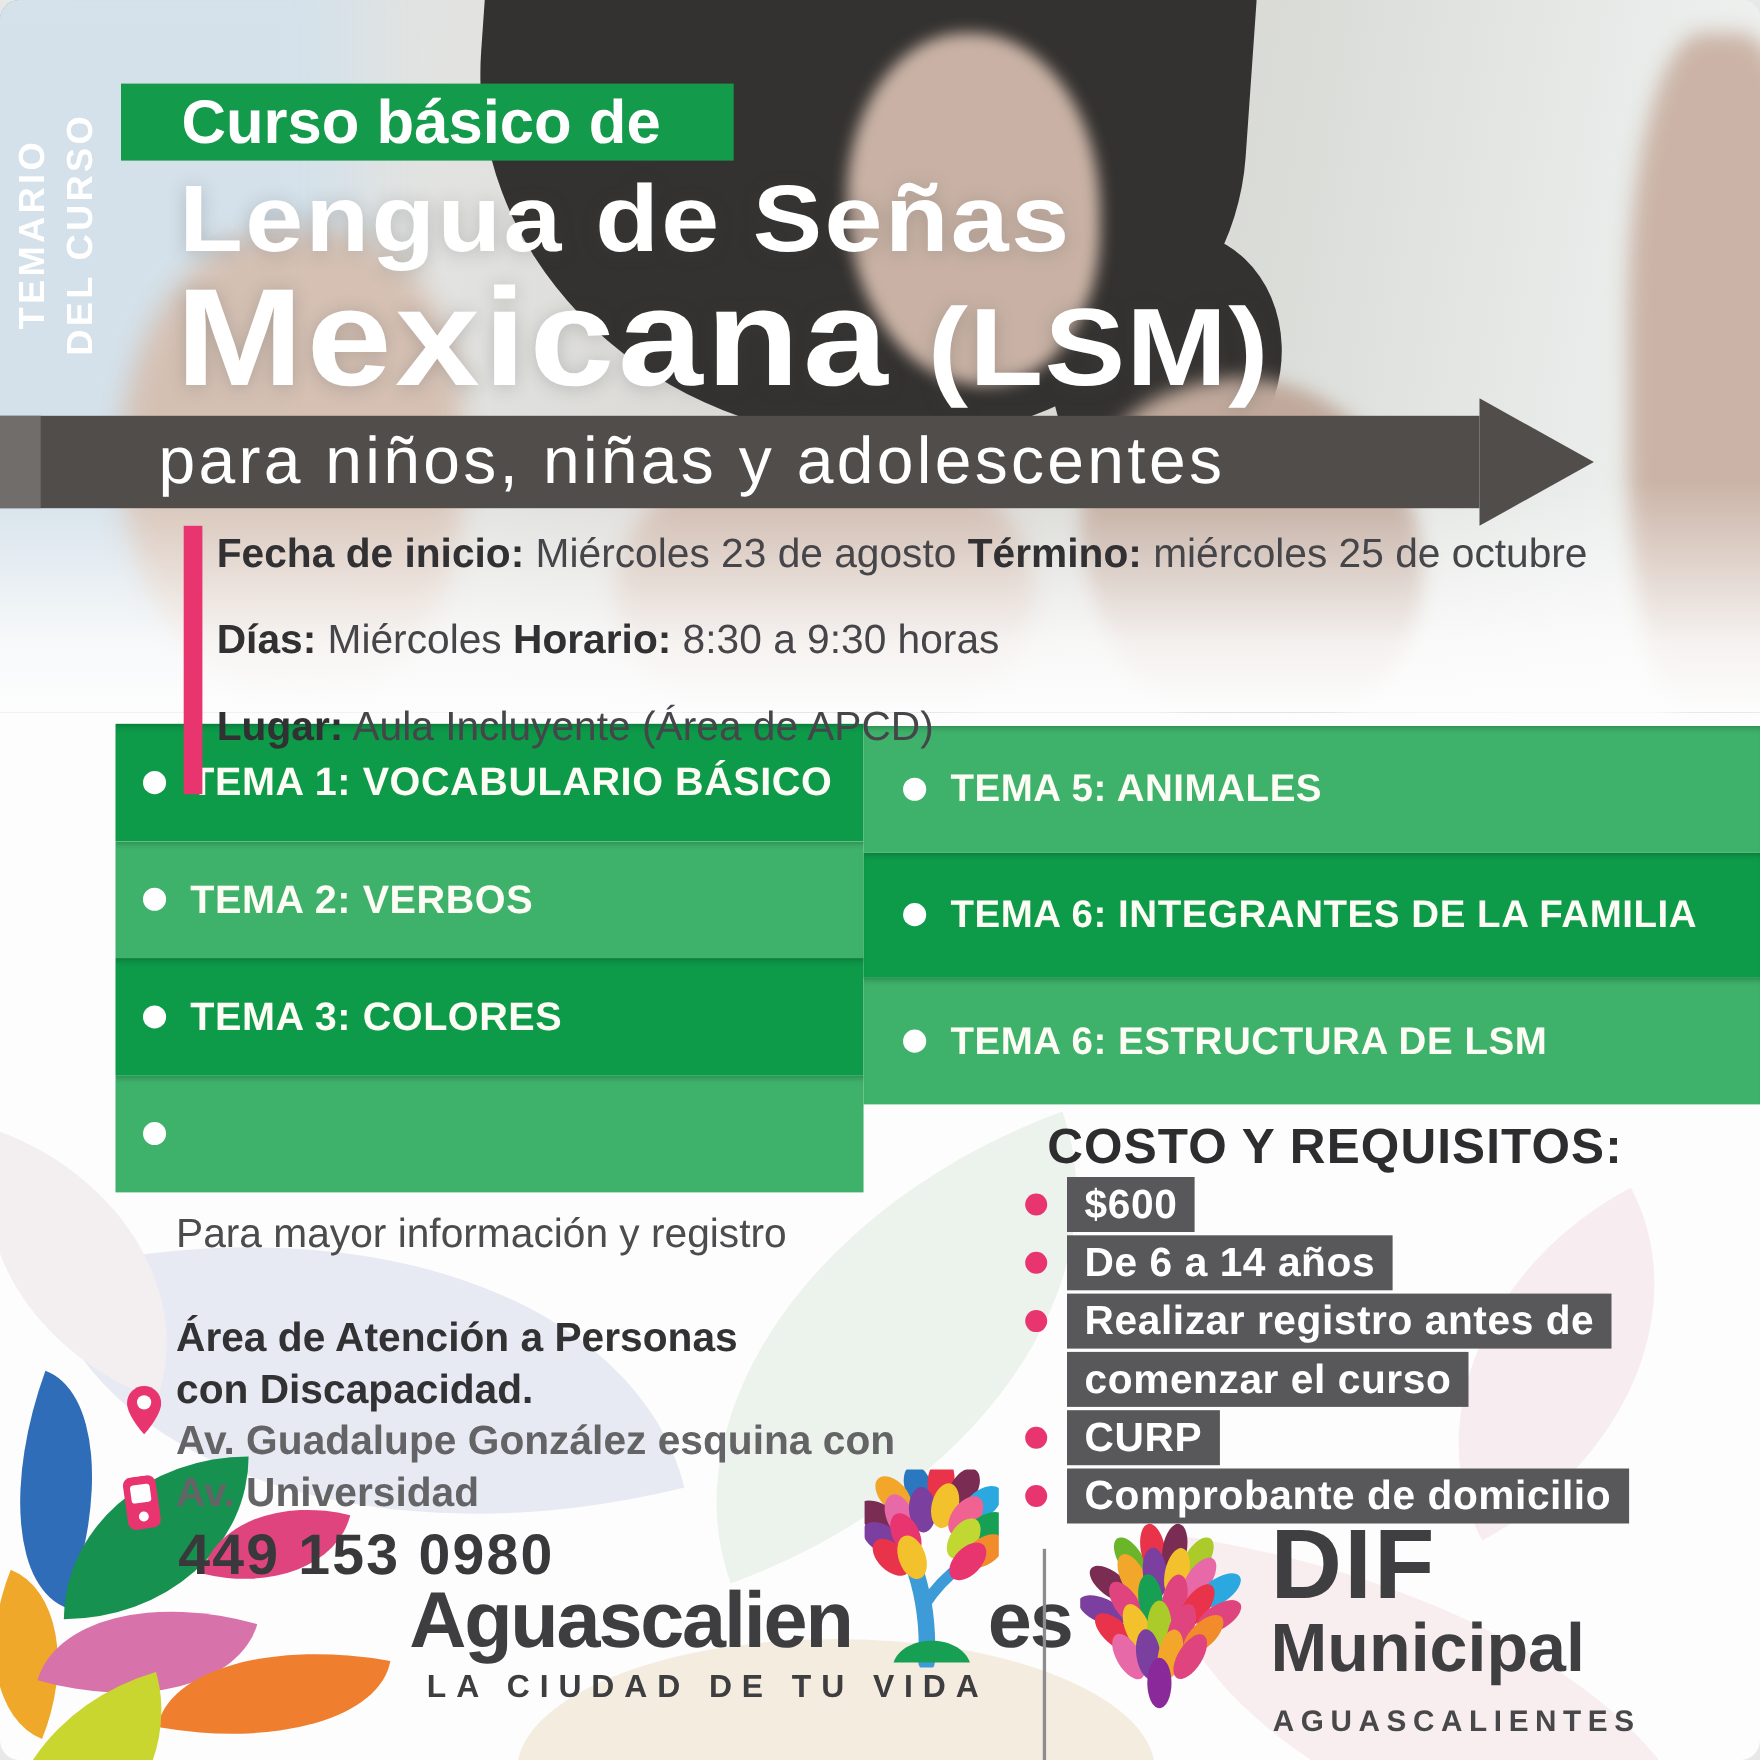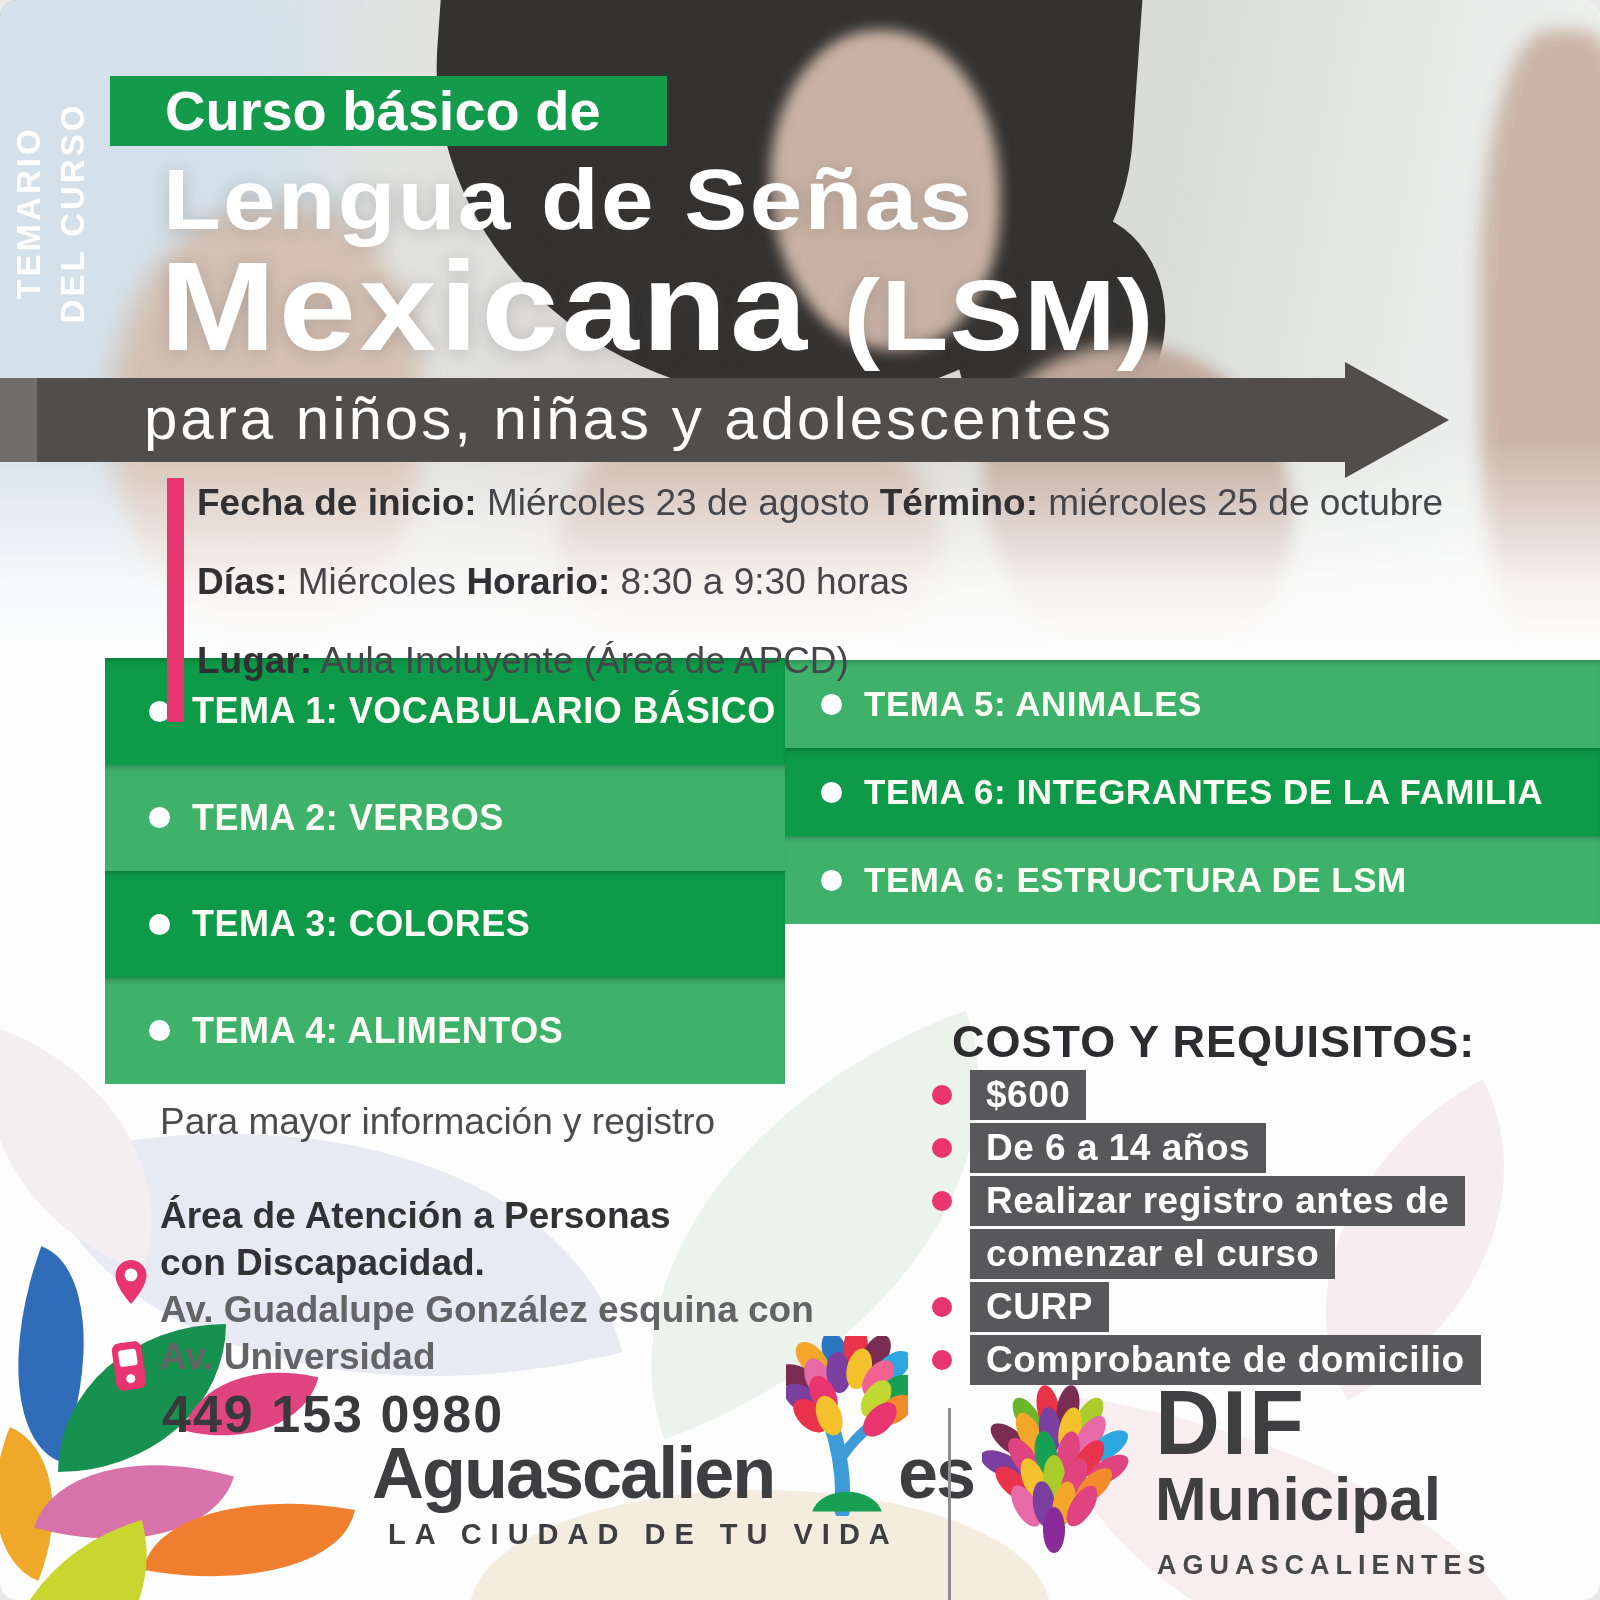--- a/index.html
+++ b/index.html
@@ -49,22 +49,22 @@
   .detail-line{left:197px;font-size:37px;color:#46464a;z-index:3;white-space:pre;}
   .detail-line b{font-weight:800;color:#313134;}
   .dl1{top:482px;} .dl2{top:561px;text-align:right;} .dl3{top:640px;}
 
   
   .sidebar{left:3px;top:658px;width:102px;height:426px;background:#5a5755;z-index:2;}
   .sidebar-rot{position:absolute;left:0;top:0;width:426px;height:102px;transform:rotate(-90deg) translate(-100%,0);
                transform-origin:0 0;display:flex;flex-direction:column;justify-content:center;text-align:center;
                color:#fff;font-size:33px;font-weight:800;letter-spacing:3px;line-height:44px;}
   .col-left{left:105px;top:658px;width:680px;height:426px;display:grid;grid-template-rows:repeat(4,1fr);z-index:2;}
-  .col-right{left:785px;top:660px;width:815px;height:264px;display:grid;grid-template-rows:repeat(3,1fr);z-index:2;}
-  .topic-row{display:flex;align-items:center;padding-left:44px;box-shadow:inset 0 6px 7px -5px rgba(0,0,0,.3);}
+  .col-right{left:785px;top:660px;width:815px;height:344px;display:grid;grid-template-rows:repeat(3,1fr);z-index:2;}
+  .topic-row{display:flex;align-items:center;padding-left:25px;box-shadow:inset 0 6px 7px -5px rgba(0,0,0,.3);}
   .col-left .topic-row:nth-child(odd){background:#0d9a49;}
   .col-left .topic-row:nth-child(even){background:#3eb26a;}
   .col-right .topic-row:nth-child(odd){background:#3eb26a;}
   .col-right .topic-row:nth-child(even){background:#0d9a49;}
   .col-right .topic-row{padding-left:36px;}
   .bullet{width:21px;height:21px;border-radius:50%;background:#fff;margin-right:22px;flex:none;}
   .topic-label{color:#fdfdf5;font-weight:800;font-size:36px;letter-spacing:.5px;}
   .col-right .topic-label{font-size:35px;}
 
   
@@ -161,21 +161,20 @@
     <div class="topic-row">
         <span class="bullet"></span>
         <span class="topic-label">TEMA 2: VERBOS</span>
       </div>
     <div class="topic-row">
         <span class="bullet"></span>
         <span class="topic-label">TEMA 3: COLORES</span>
       </div>
     <div class="topic-row">
         <span class="bullet"></span>
-        <span class="topic-label">TEMA 4: ALIMENTOS</span>
       </div>
   </div>
   <div class="abs col-right">
     <div class="topic-row">
         <span class="bullet"></span>
         <span class="topic-label">TEMA 5: ANIMALES</span>
       </div>
     <div class="topic-row">
         <span class="bullet"></span>
         <span class="topic-label">TEMA 6: INTEGRANTES DE LA FAMILIA</span>

